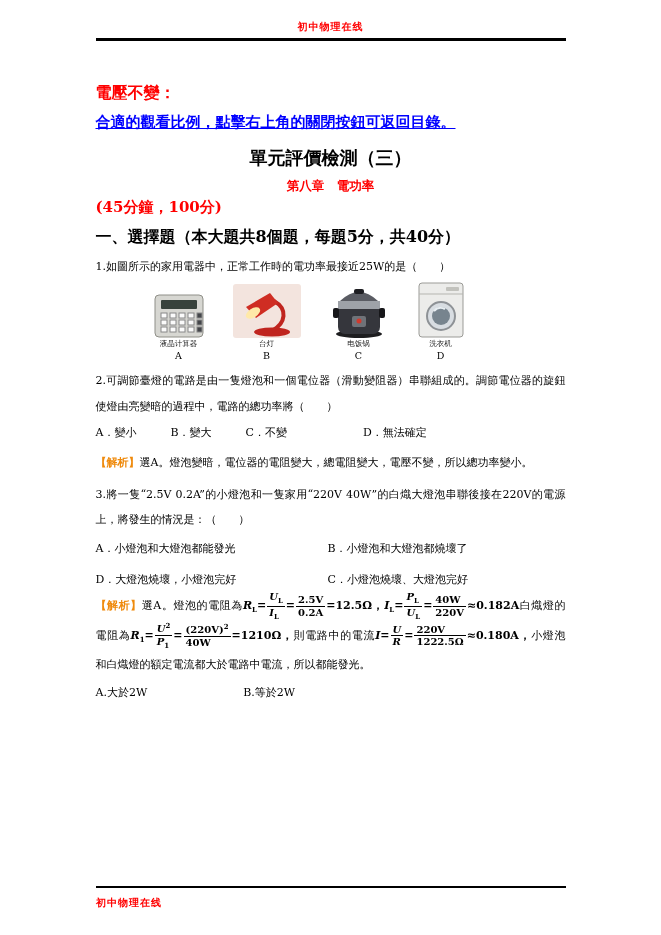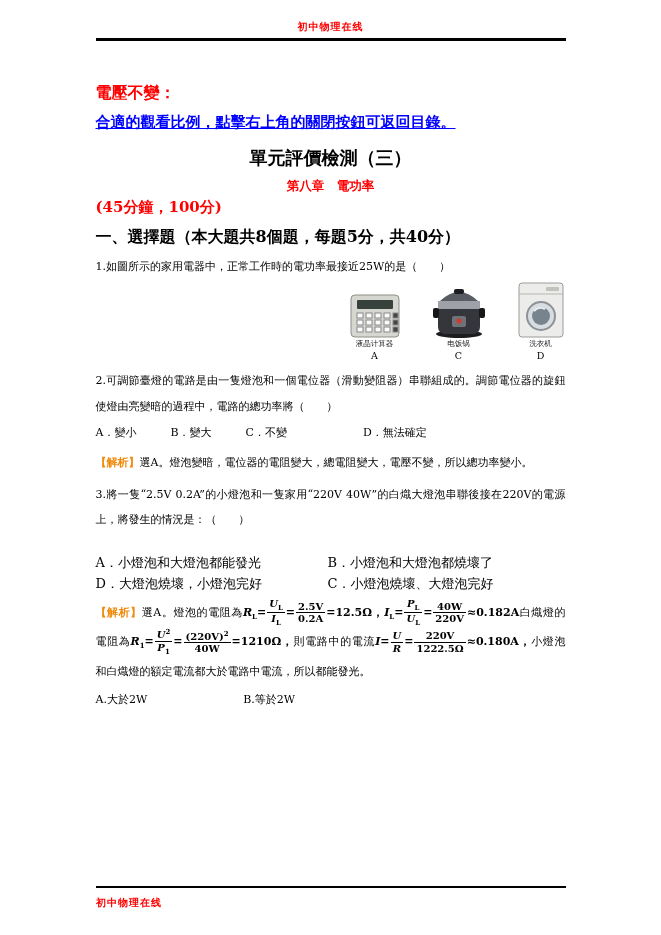--- a/index.html
+++ b/index.html
@@ -34,41 +34,41 @@
   .chapter { text-align:center; font-size:12.5px; font-weight:bold; color:var(--red,#f00); margin-top:8px; }
   .meta { font-size:15px; font-weight:bold; color:var(--red,#f00); margin-top:3px; }
   .section { font-size:16px; font-weight:bold; margin-top:10px; }
 
   .para { font-size:11px; line-height:2.35; text-align:justify; }
   .q { margin-top:6px; }
   .analysis { margin-top:4px; }
   .tag { color:var(--analysis,#ee8800); font-weight:bold; }
 
   
-  .figure-row { display:flex; justify-content:flex-end; gap:26px; margin:4px 0 2px 56px; }
+  .figure-row { display:flex; justify-content:flex-start; gap:26px; margin:4px 0 2px 56px; }
   .fig { text-align:center; }
   .fig .img { display:flex; align-items:flex-end; justify-content:center; height:56px; }
   .cap { font-size:7.5px; line-height:1.4; color:#222; }
   .letter { font-size:9.5px; line-height:1.3; }
 
   
   .opt-row { font-size:11px; line-height:2.35; }
   .opt-row .opt { display:inline-block; }
   .opt-row.q2 .opt:nth-child(1){ margin-right:34px; }
   .opt-row.q2 .opt:nth-child(2){ margin-right:34px; }
   .opt-row.q2 .opt:nth-child(3){ margin-right:76px; }
   .opt-row.q4 .opt:nth-child(1){ margin-right:96px; }
-  .opt-grid { display:grid; grid-template-columns:232px 1fr; row-gap:3px; font-size:13px; line-height:1.4; margin-top:21px; }
+  .opt-grid { display:grid; grid-template-columns:232px 1fr; row-gap:15px; font-size:11px; line-height:1.4; margin-top:8px; }
 
   
   .a3 { line-height:2.7; }
   .formula { font-weight:bold; white-space:nowrap; }
   .formula .var { font-style:italic; }
   .formula sub, .formula sup { font-size:7px; font-style:normal; }
-  .frac { display:inline-flex; flex-direction:column; vertical-align:middle; text-align:center; margin:0 1px; line-height:1.15; font-size:10px; }
+  .frac { display:inline-flex; flex-direction:column; vertical-align:middle; text-align:left; margin:0 1px; line-height:1.15; font-size:10px; }
   .frac .fnum { border-bottom:1px solid #000; padding:0 2px; }
   .frac .fden { padding:0 2px; }
 </style>
 </head>
 <body>
 
 <div class="page">
 
   <header class="hdr">
     <div class="hdr-text">初中物理在线</div>
@@ -110,20 +110,33 @@
               <rect x="18" y="34" width="6" height="5" fill="#fbfbfb" stroke="#888"></rect>
               <rect x="27" y="34" width="6" height="5" fill="#fbfbfb" stroke="#888"></rect>
               <rect x="36" y="34" width="6" height="5" fill="#fbfbfb" stroke="#888"></rect>
               <rect x="45" y="34" width="5" height="5" fill="#44464a" stroke="#888"></rect>
           </svg>
         </div>
         <figcaption class="cap">液晶计算器</figcaption>
         <div class="letter">A</div>
       </figure>
 
+      <figure class="fig">
+        <div class="img">
+          <svg width="70" height="56" viewBox="0 0 70 56">
+            <rect x="1" y="1" width="68" height="54" rx="3" fill="#f3e4de"></rect>
+            <ellipse cx="40" cy="49" rx="18" ry="4.5" fill="#c0251f"></ellipse>
+            <path d="M40 48 C 54 40 56 26 42 18" stroke="#c0251f" stroke-width="4" fill="none"></path>
+            <path d="M14 24 L38 10 L46 20 L24 35 Z" fill="#cf2d23"></path>
+            <ellipse cx="21" cy="30" rx="8" ry="4.5" fill="#ffe9a8" transform="rotate(-33 21 30)"></ellipse>
+          </svg>
+        </div>
+        <figcaption class="cap">台灯</figcaption>
+        <div class="letter">B</div>
+      </figure>
 
       <figure class="fig">
         <div class="img">
           <svg width="62" height="58" viewBox="0 0 62 58">
             <ellipse cx="31" cy="53" rx="23" ry="4" fill="#1d1d1f"></ellipse>
             <rect x="10" y="20" width="42" height="33" rx="7" fill="#35363c"></rect>
             <rect x="10" y="20" width="42" height="8" fill="#9ea2a8"></rect>
             <path d="M12 20 Q31 2 50 20 Z" fill="#5a5c63"></path>
             <rect x="26" y="8" width="10" height="5" rx="2" fill="#1e1e22"></rect>
             <rect x="5" y="27" width="6" height="10" rx="2" fill="#17171a"></rect>

